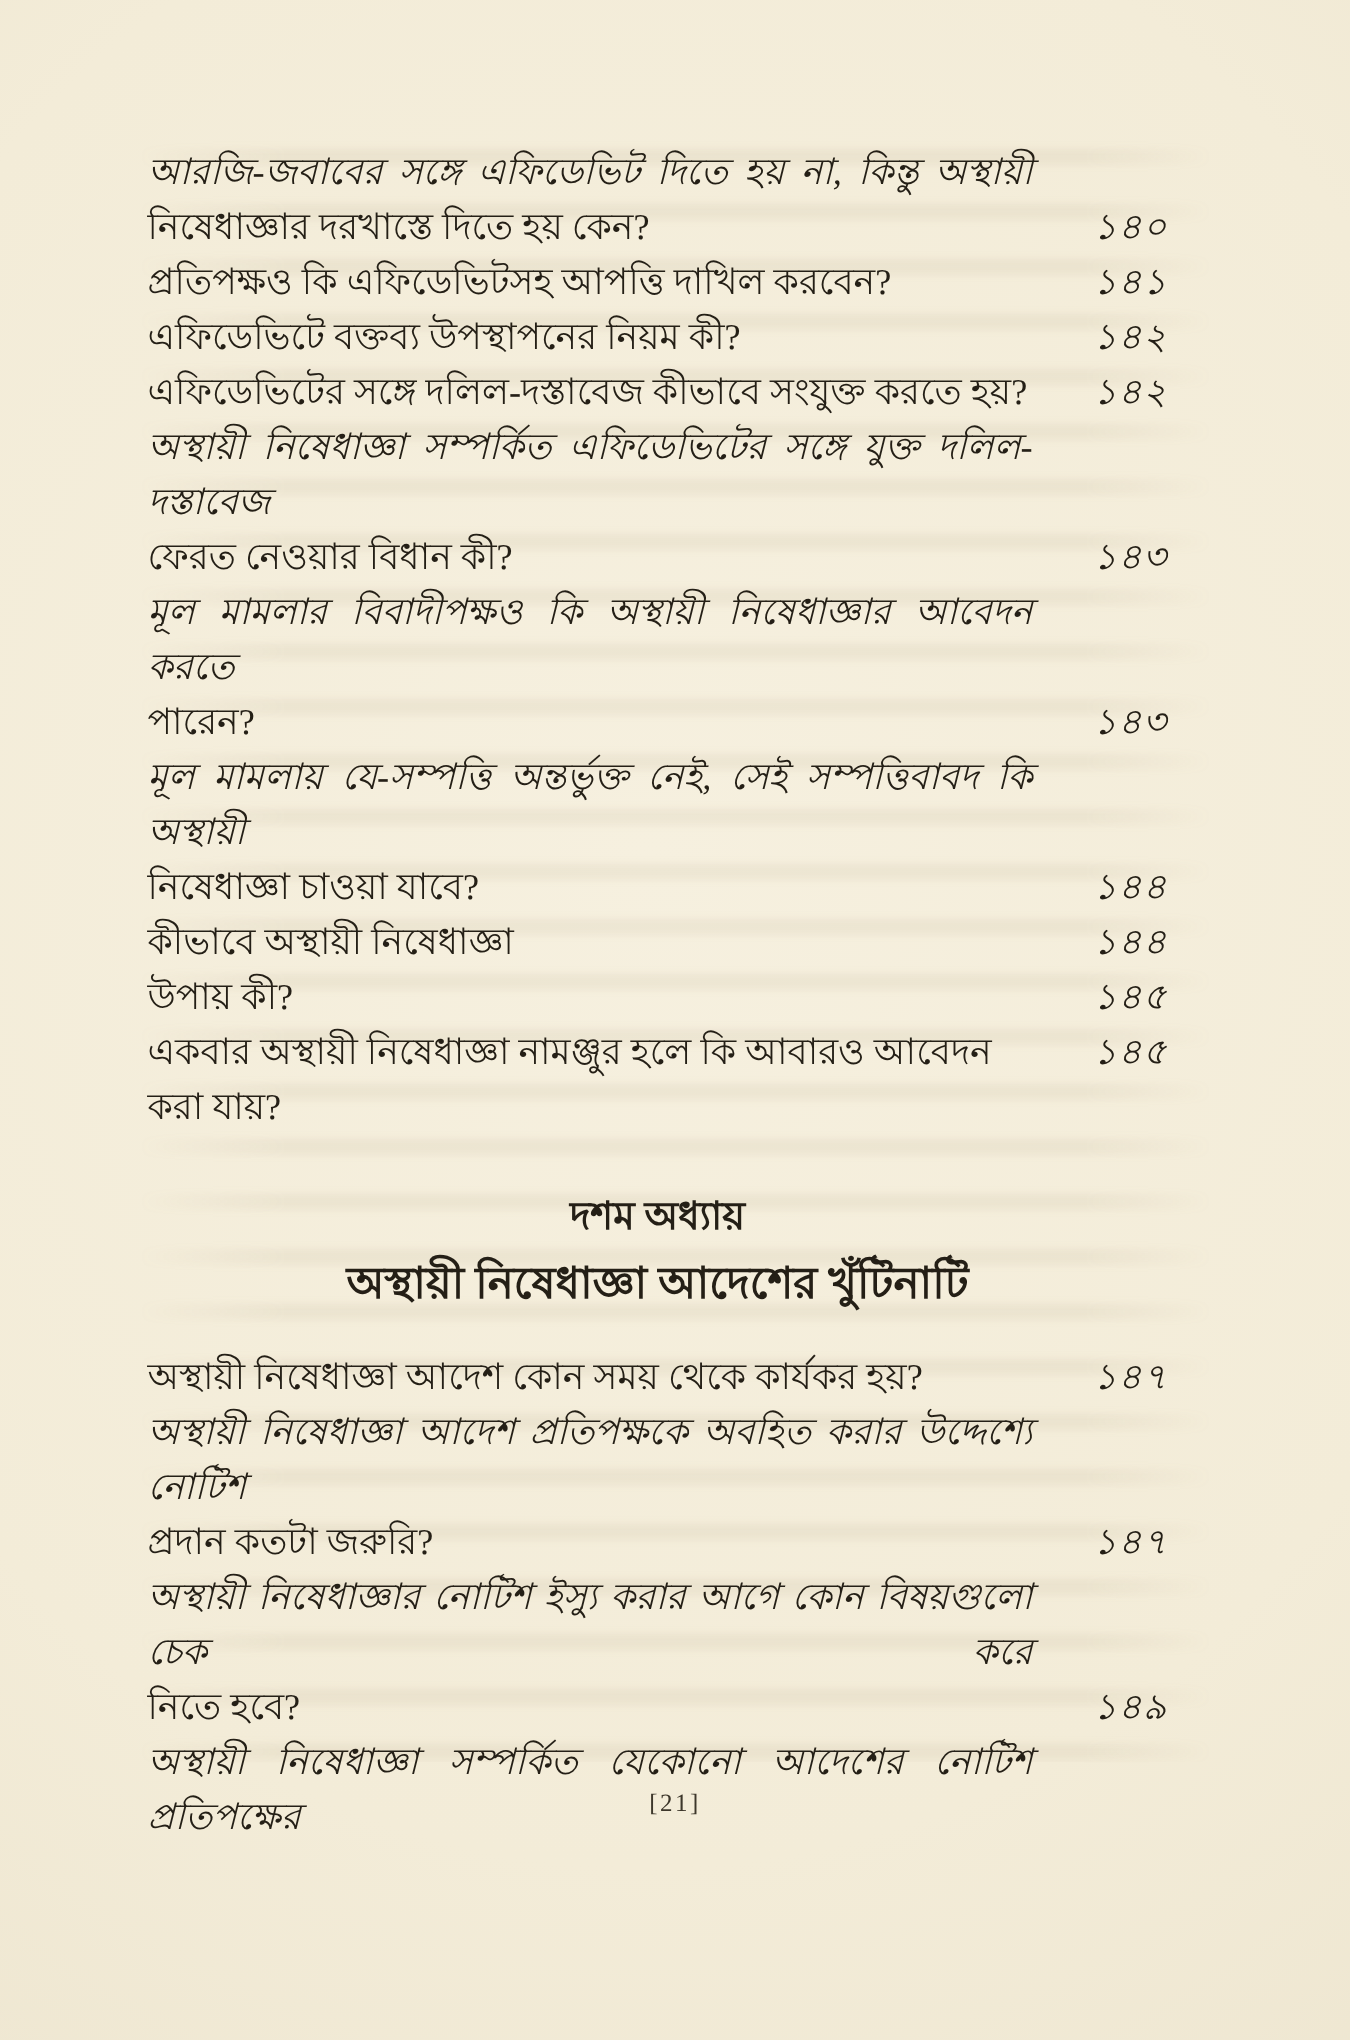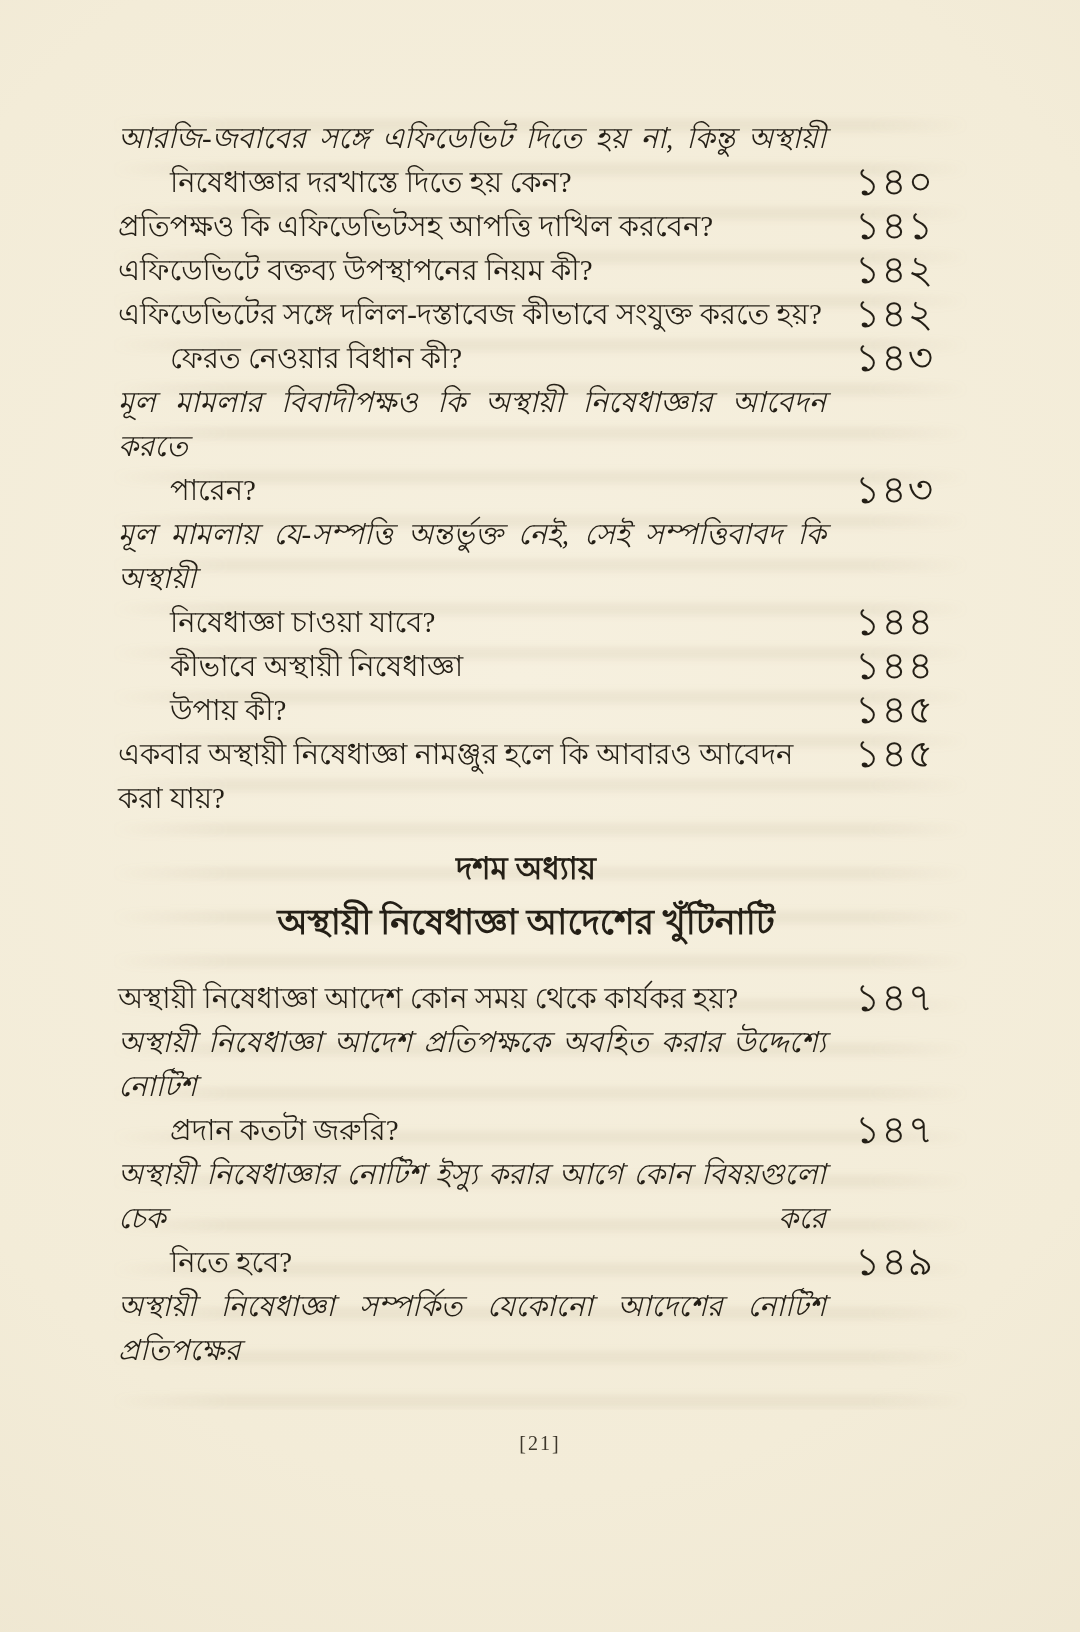--- a/index.html
+++ b/index.html
@@ -52,38 +52,38 @@
     min-height: 44px;
     line-height: 44px;
     font-size: 29px;
   }
   .txt {
     display: block;
     width: 708px;
   }
   .txt.indent {
     width: 656px;
-    margin-left: 52px;
   }
   .just {
     text-align: justify;
     text-align-last: justify;
     font-style: italic;
     -moz-text-align-last: justify;
   }
   .pageno {
     position: absolute;
     right: 0;
     top: 0;
     line-height: 44px;
-    font-size: 39px;
+    font-size: 29px;
     letter-spacing: 1px;
+    font-style: italic;
   }
   .chapter {
-    margin-top: 24px;
+    margin-top: 40px;
     margin-bottom: 24px;
     text-align: center;
     font-weight: bold;
   }
   .chapter .ch-line1 {
     font-size: 31px;
     line-height: 50px;
   }
   .chapter .ch-line2 {
     font-size: 35px;
@@ -135,20 +135,23 @@
 
   <div>
     <div class="row">
       <span class="txt">এফিডেভিটের সঙ্গে দলিল-দস্তাবেজ কীভাবে সংযুক্ত করতে হয়?</span>
       <span class="pageno">১৪২</span>
     </div>
   </div>
 
   <div>
     <div class="row">
+        <span class="txt just">অস্থায়ী নিষেধাজ্ঞা সম্পর্কিত এফিডেভিটের সঙ্গে যুক্ত দলিল-দস্তাবেজ</span>
+      </div>
+    <div class="row">
       <span class="txt indent">ফেরত নেওয়ার বিধান কী?</span>
       <span class="pageno">১৪৩</span>
     </div>
   </div>
 
   <div>
     <div class="row">
         <span class="txt just">মূল মামলার বিবাদীপক্ষও কি অস্থায়ী নিষেধাজ্ঞার আবেদন করতে</span>
       </div>
     <div class="row">

